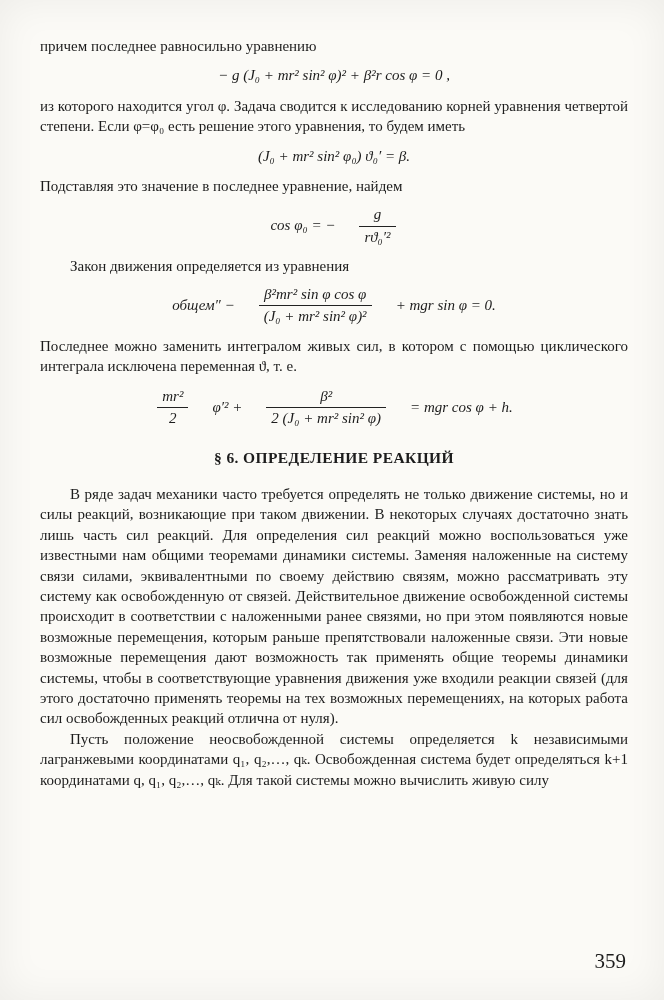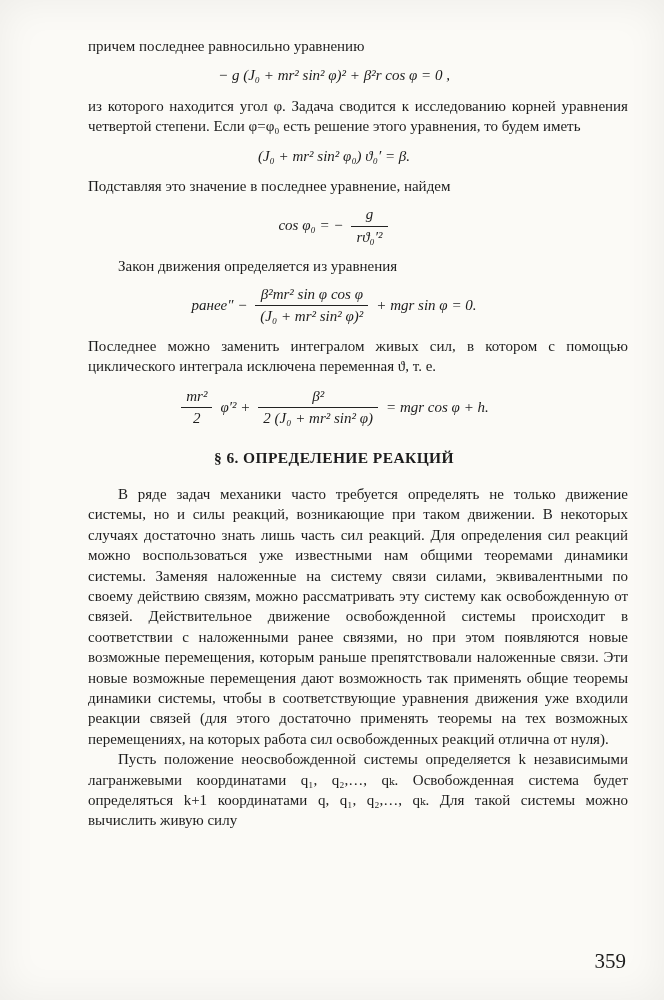--- a/index.html
+++ b/index.html
@@ -11,30 +11,30 @@
     background: #fbfaf6;
     color: #1c1c1c;
     font-family: "Liberation Serif", "DejaVu Serif", serif;
     font-size: 15px;
     line-height: 1.36;
     position: relative;
     padding: 36px 36px 0 40px;
     overflow: hidden;
     box-shadow: inset 0 0 40px rgba(0,0,0,0.06);
   }
-  p.body { text-align: justify; margin-left: 48px; }
+  p.body { text-align: justify; }
   p.indent { text-indent: 30px; }
   .formula {
     text-align: center;
     margin: 9px 0 10px 0;
     font-style: italic;
     font-size: 15px;
     white-space: nowrap;
   }
-  .formula .mathline { display: inline-flex; align-items: center; gap: 6px; justify-content: flex-end; }
+  .formula .mathline { display: inline-flex; align-items: center; gap: 22px; justify-content: flex-end; }
   .frac {
     display: inline-block;
     vertical-align: middle;
     text-align: center;
     line-height: 1.15;
     margin: 0 2px;
   }
   .frac .num { display: block; border-bottom: 1px solid #222; padding: 1px 5px 2px 5px; }
   .frac .den { display: block; padding: 2px 5px 0 5px; }
   .heading {
@@ -80,21 +80,21 @@
         <span class="num">g</span>
         <span class="den">rϑ₀′²</span>
       </span>
     </span>
   </div>
 
   <p class="body indent sp">Закон движения определяется из уравнения</p>
 
   <div class="formula">
     <span class="mathline">
-      <span>ранее″ −</span>
+      <span>общем″ −</span>
       <span class="frac">
         <span class="num">β²mr² sin φ cos φ</span>
         <span class="den">(J₀ + mr² sin² φ)²</span>
       </span>
       <span>+ mgr sin φ = 0.</span>
     </span>
   </div>
 
   <p class="body">Последнее можно заменить интегралом живых сил, в котором с помощью циклического интеграла исключена переменная ϑ, т. е.</p>
 

